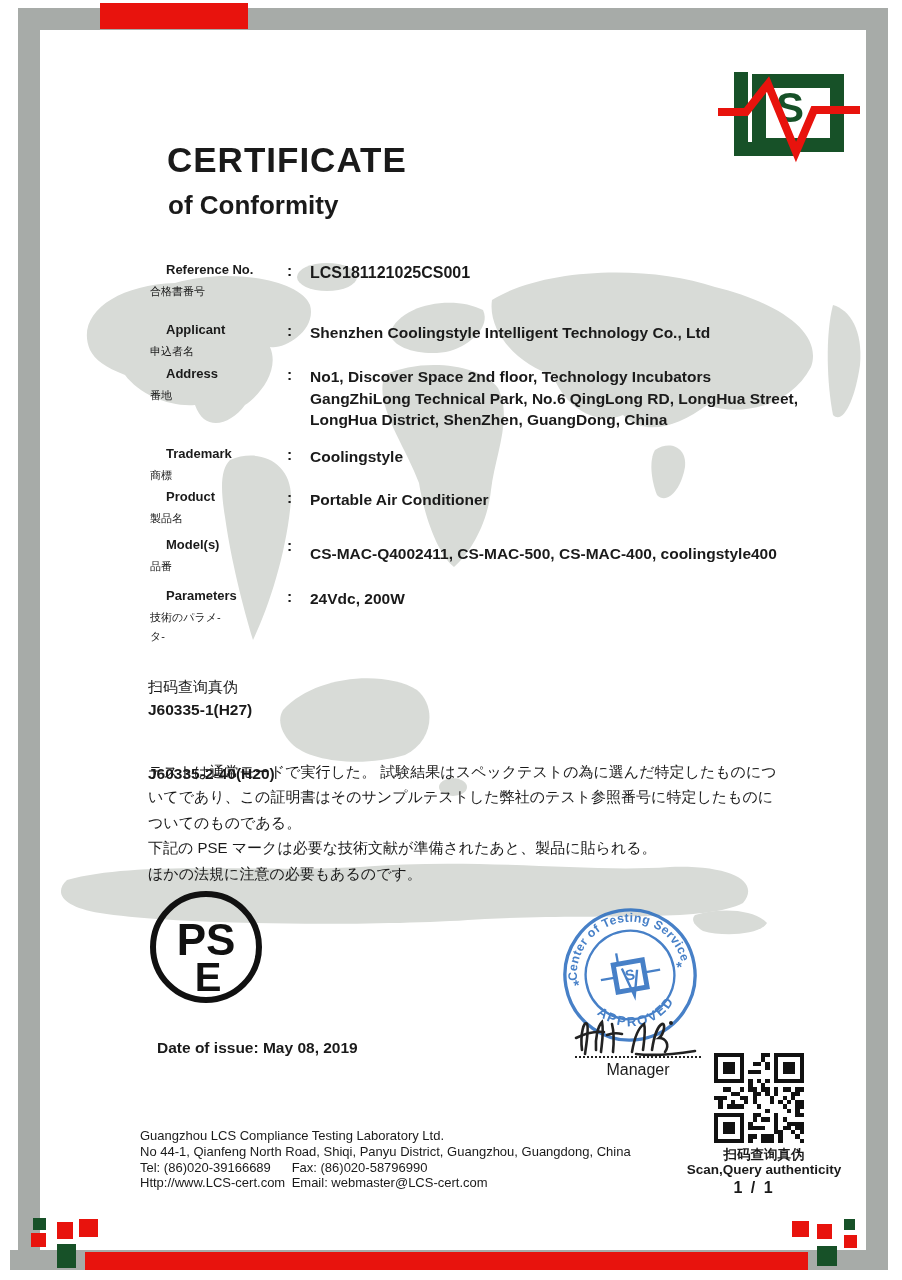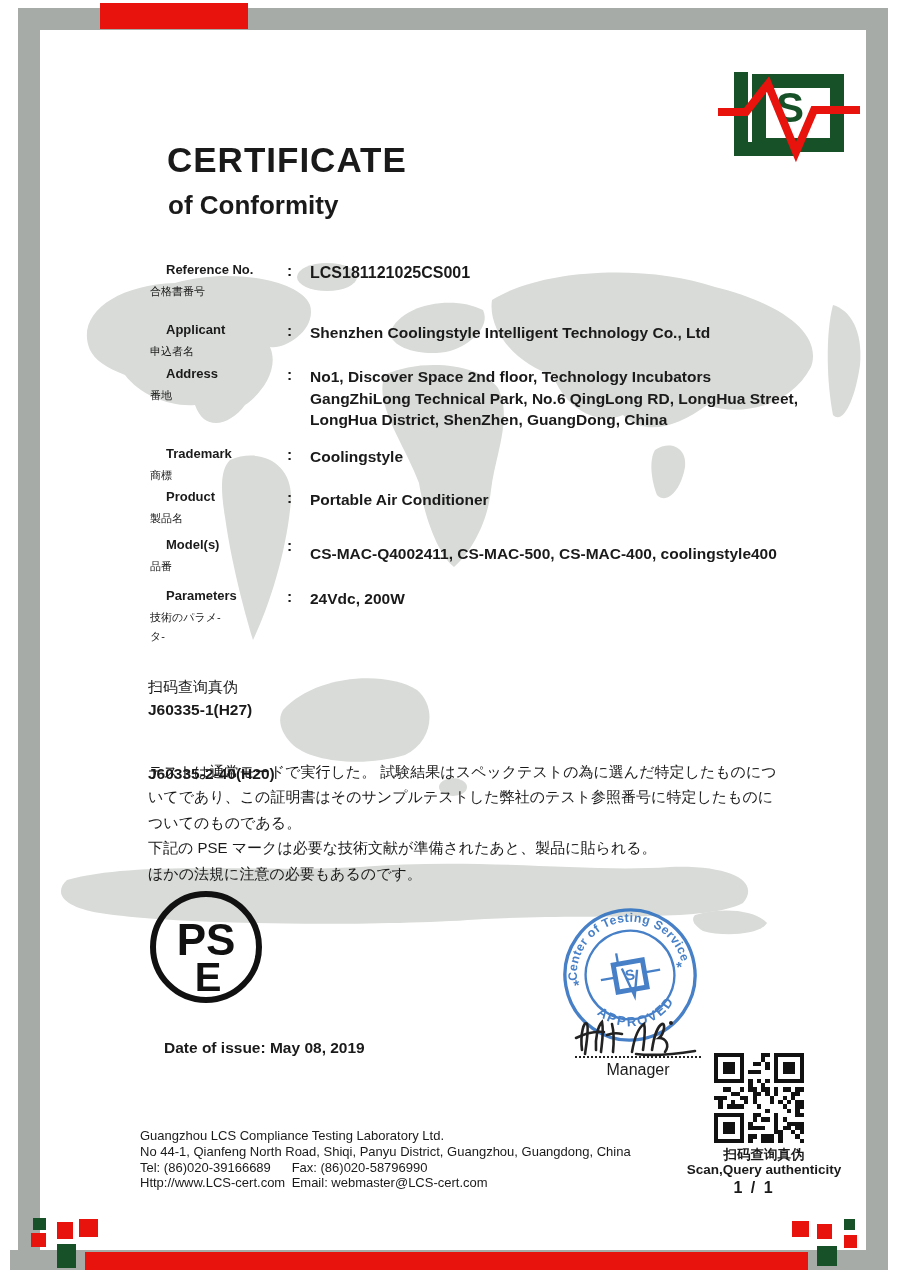--- a/index.html
+++ b/index.html
@@ -129,21 +129,21 @@
 ついてのものである。
 下記の PSE マークは必要な技術文献が準備されたあと、製品に貼られる。
 ほかの法規に注意の必要もあるのです。</div>
 
   <svg class="abs" style="left:148px;top:889px;z-index:2;" width="116" height="116" viewBox="0 0 116 116">
     <circle cx="58" cy="58" r="53" fill="none" stroke="#111" stroke-width="6"></circle>
     <text x="58" y="66" font-size="44" font-weight="bold" fill="#111" text-anchor="middle" font-family="Liberation Sans, sans-serif">PS</text>
     <text x="60" y="102" font-size="40" font-weight="bold" fill="#111" text-anchor="middle" font-family="Liberation Sans, sans-serif">E</text>
   </svg>
 
-  <div class="abs" style="left:164px;top:1039px;font-size:15.5px;font-weight:bold;z-index:2;">Date of issue: May 08, 2019</div>
+  <div class="abs" style="left:157px;top:1039px;font-size:15.5px;font-weight:bold;z-index:2;">Date of issue: May 08, 2019</div>
 
   <svg class="abs" style="left:561px;top:906px;z-index:2;opacity:.88;transform:rotate(-10deg);" width="138" height="138" viewBox="0 0 140 140">
     <g stroke="#2e6fc0" fill="none">
       <circle cx="70" cy="70" r="66" stroke-width="3.4"></circle>
       <circle cx="70" cy="70" r="45" stroke-width="2.4"></circle>
       <rect x="55" y="57" width="30" height="28" stroke-width="5"></rect>
       <line x1="40" y1="70" x2="55" y2="70" stroke-width="2.4"></line>
       <line x1="85" y1="70" x2="101" y2="70" stroke-width="2.4"></line>
       <line x1="60" y1="46" x2="60" y2="57" stroke-width="2.4"></line>
       <polyline points="63,62 71,92 78,66" stroke-width="2.4"></polyline>

